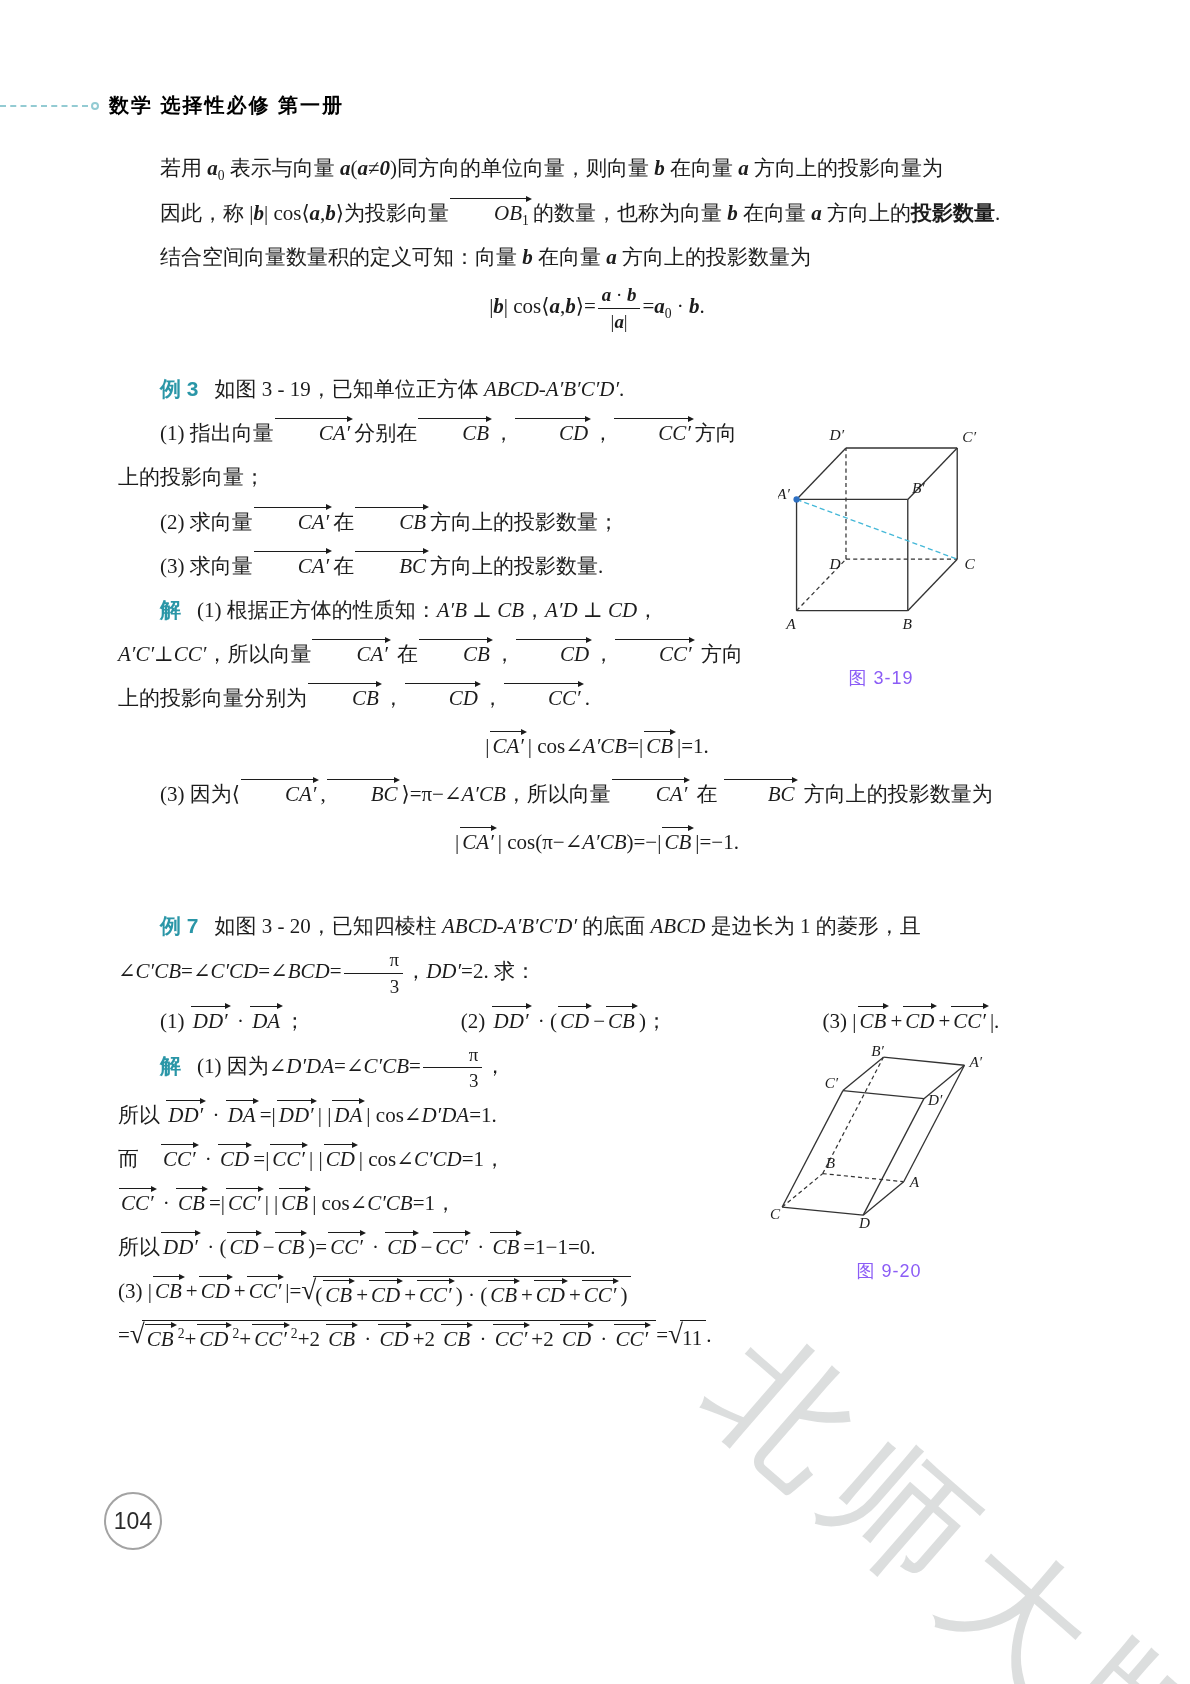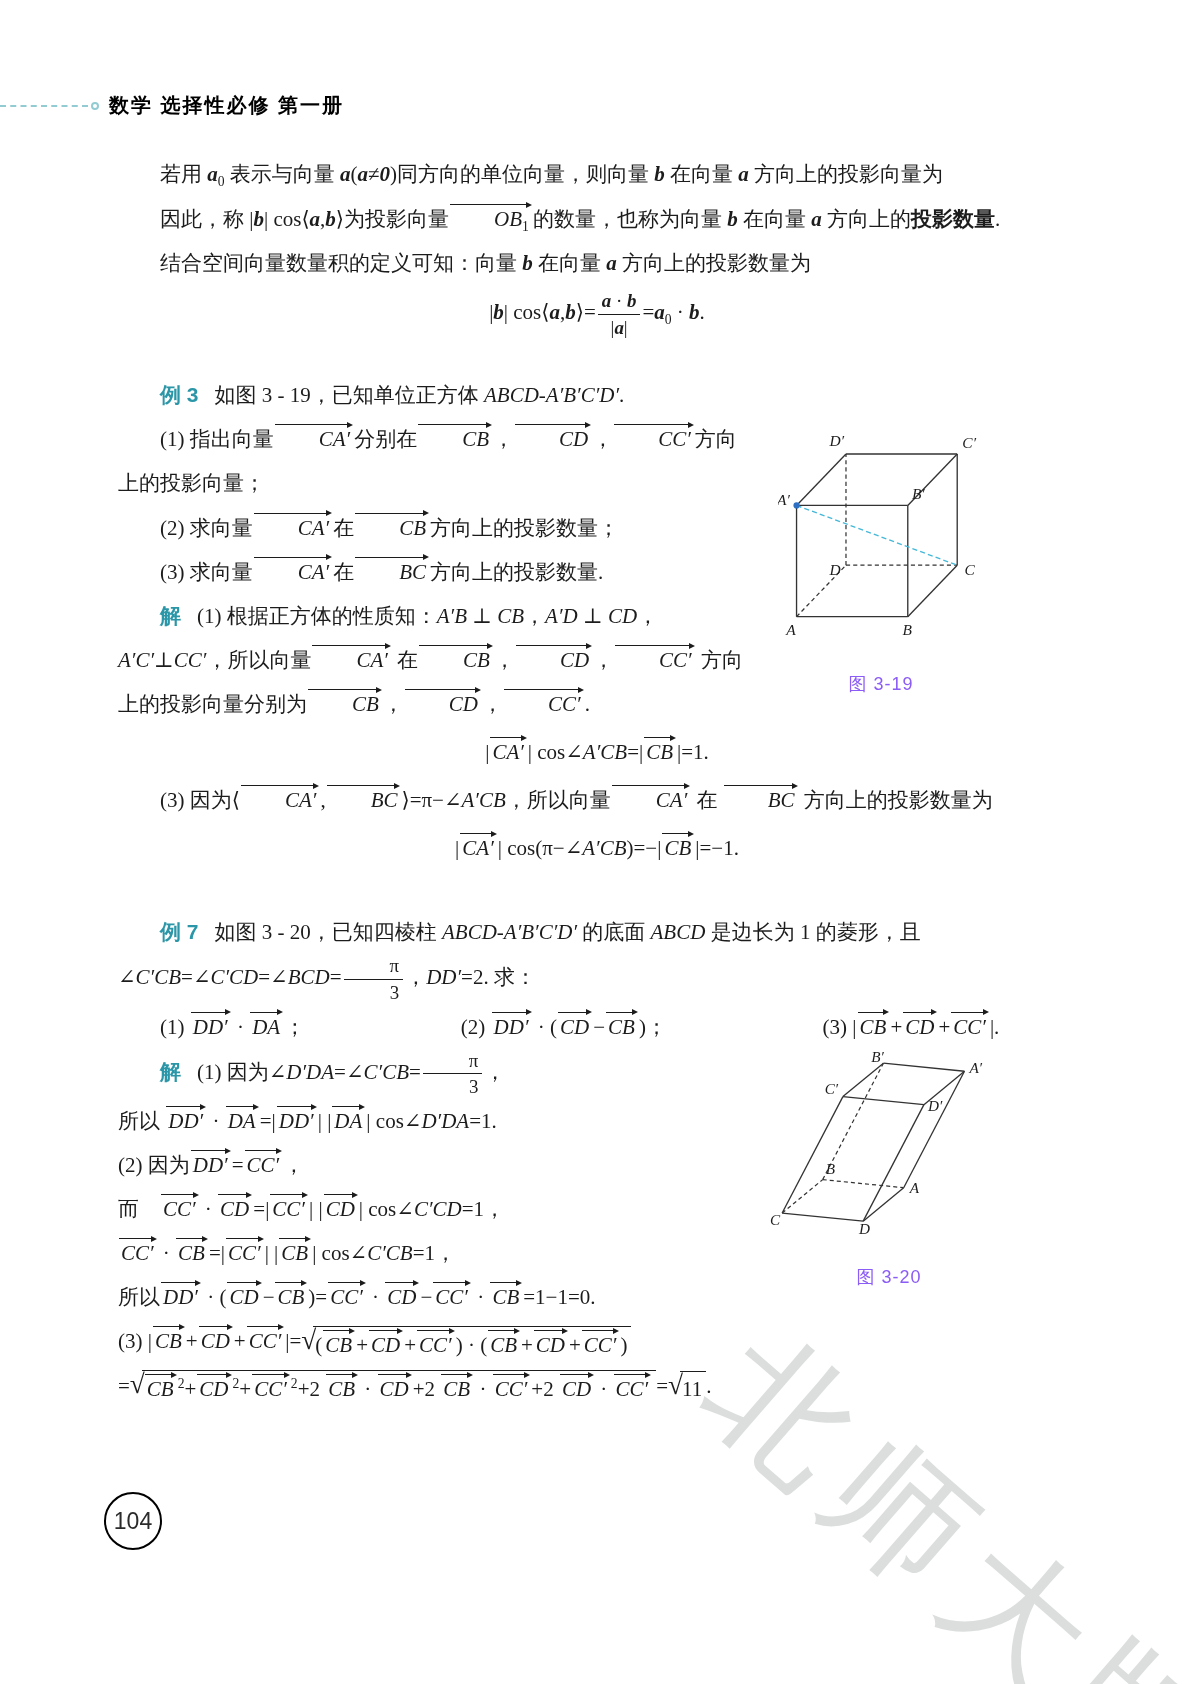--- a/index.html
+++ b/index.html
@@ -14,21 +14,21 @@
   
   .header { position:absolute; top:92px; left:0; display:flex; align-items:center; }
   .header .rule { width:88px; height:0; border-top:2px dashed #93cbd3; }
   .header .ring { width:8px; height:8px; border:2px solid #93cbd3; border-radius:50%; margin:0 10px 0 3px; }
   .header h1 {
     font-size:20px; color:#000000; font-weight:bold; letter-spacing:2px;
     font-family:"Liberation Sans","DejaVu Sans",sans-serif;
   }
 
   
-  .content { position:absolute; top:152px; left:118px; width:958px; font-size:21px; line-height:2.1; }
+  .content { position:absolute; top:146px; left:118px; width:958px; font-size:21px; line-height:2.1; }
   .content p { margin:0; }
   p.indent { text-indent:2em; }
   .formula { text-align:center; margin:4px 0; }
   .example { margin-top:34px; }
 
   .ex-label, .sol-label {
     color:#2a96a7; font-weight:bold;
     font-family:"Liberation Sans","DejaVu Sans",sans-serif;
     margin-right:16px;
   }
@@ -65,21 +65,21 @@
   .m2  { margin-left:2em; }
   .m25 { margin-left:2.5em; }
   .m35 { margin-left:3.5em; }
   .m45 { margin-left:4.5em; }
   .m10 { margin-left:9.5em; }
   .items-row { display:flex; justify-content:space-between; width:92%; padding-left:2em; }
 
   
   .page-number {
     position:absolute; left:104px; top:1492px; width:58px; height:58px;
-    border:2px solid #000000; border-radius:50%;
+    border:2px solid #a3a3a3; border-radius:50%;
     display:flex; align-items:center; justify-content:center;
     font-size:23px; color:#2b2b2b;
     font-family:"Liberation Sans","DejaVu Sans",sans-serif;
   }
   .watermark {
     position:absolute; left:790px; top:1295px;
     font-size:138px; letter-spacing:18px; white-space:nowrap;
     color:rgba(130,135,138,0.28);
     transform:rotate(41deg); transform-origin:left top;
     pointer-events:none;
@@ -184,26 +184,25 @@
 
           <text x="100" y="11">B′</text>
           <text x="197" y="22">A′</text>
           <text x="54" y="42">C′</text>
           <text x="156" y="59">D′</text>
           <text x="55" y="121">B</text>
           <text x="138" y="140">A</text>
           <text x="0" y="172">C</text>
           <text x="88" y="181">D</text>
         </svg>
-        <figcaption>图 3-20</figcaption>
+        <figcaption>图 9-20</figcaption>
       </figure>
 
       <p class="indent"><span class="sol-label">解</span><span>(1) 因为∠<span class="mi">D′DA</span>=∠<span class="mi">C′CB</span>=<span class="frac"><span class="num">π</span><span class="den">3</span></span>，</span></p>
       <p class="m2">所以 <span class="vec"><span class="mi">DD′</span></span> · <span class="vec"><span class="mi">DA</span></span>=|<span class="vec"><span class="mi">DD′</span></span>| |<span class="vec"><span class="mi">DA</span></span>| cos∠<span class="mi">D′DA</span>=1.</p>
-      <p class="m35">(2) 因为<span class="vec"><span class="mi">DD′</span></span>=<span class="vec"><span class="mi">CC′</span></span>，</p>
       <p class="m2">而　<span class="vec"><span class="mi">CC′</span></span> · <span class="vec"><span class="mi">CD</span></span>=|<span class="vec"><span class="mi">CC′</span></span>| |<span class="vec"><span class="mi">CD</span></span>| cos∠<span class="mi">C′CD</span>=1，</p>
       <p class="m45"><span class="vec"><span class="mi">CC′</span></span> · <span class="vec"><span class="mi">CB</span></span>=|<span class="vec"><span class="mi">CC′</span></span>| |<span class="vec"><span class="mi">CB</span></span>| cos∠<span class="mi">C′CB</span>=1，</p>
       <p>所以<span class="vec"><span class="mi">DD′</span></span> · (<span class="vec"><span class="mi">CD</span></span>−<span class="vec"><span class="mi">CB</span></span>)=<span class="vec"><span class="mi">CC′</span></span> · <span class="vec"><span class="mi">CD</span></span>−<span class="vec"><span class="mi">CC′</span></span> · <span class="vec"><span class="mi">CB</span></span>=1−1=0.</p>
       <p class="m25">(3) |<span class="vec"><span class="mi">CB</span></span>+<span class="vec"><span class="mi">CD</span></span>+<span class="vec"><span class="mi">CC′</span></span>|=<span class="sqrt">
             <span class="rsign">√</span>
             <span class="rbar">(<span class="vec"><span class="mi">CB</span></span>+<span class="vec"><span class="mi">CD</span></span>+<span class="vec"><span class="mi">CC′</span></span>) · (<span class="vec"><span class="mi">CB</span></span>+<span class="vec"><span class="mi">CD</span></span>+<span class="vec"><span class="mi">CC′</span></span>)</span>
           </span></p>
       <p class="m10">=<span class="sqrt">
             <span class="rsign">√</span>
             <span class="rbar"><span class="vec"><span class="mi">CB</span></span><span class="msup">2</span>+<span class="vec"><span class="mi">CD</span></span><span class="msup">2</span>+<span class="vec"><span class="mi">CC′</span></span><span class="msup">2</span>+2 <span class="vec"><span class="mi">CB</span></span> · <span class="vec"><span class="mi">CD</span></span>+2 <span class="vec"><span class="mi">CB</span></span> · <span class="vec"><span class="mi">CC′</span></span>+2 <span class="vec"><span class="mi">CD</span></span> · <span class="vec"><span class="mi">CC′</span></span></span>

